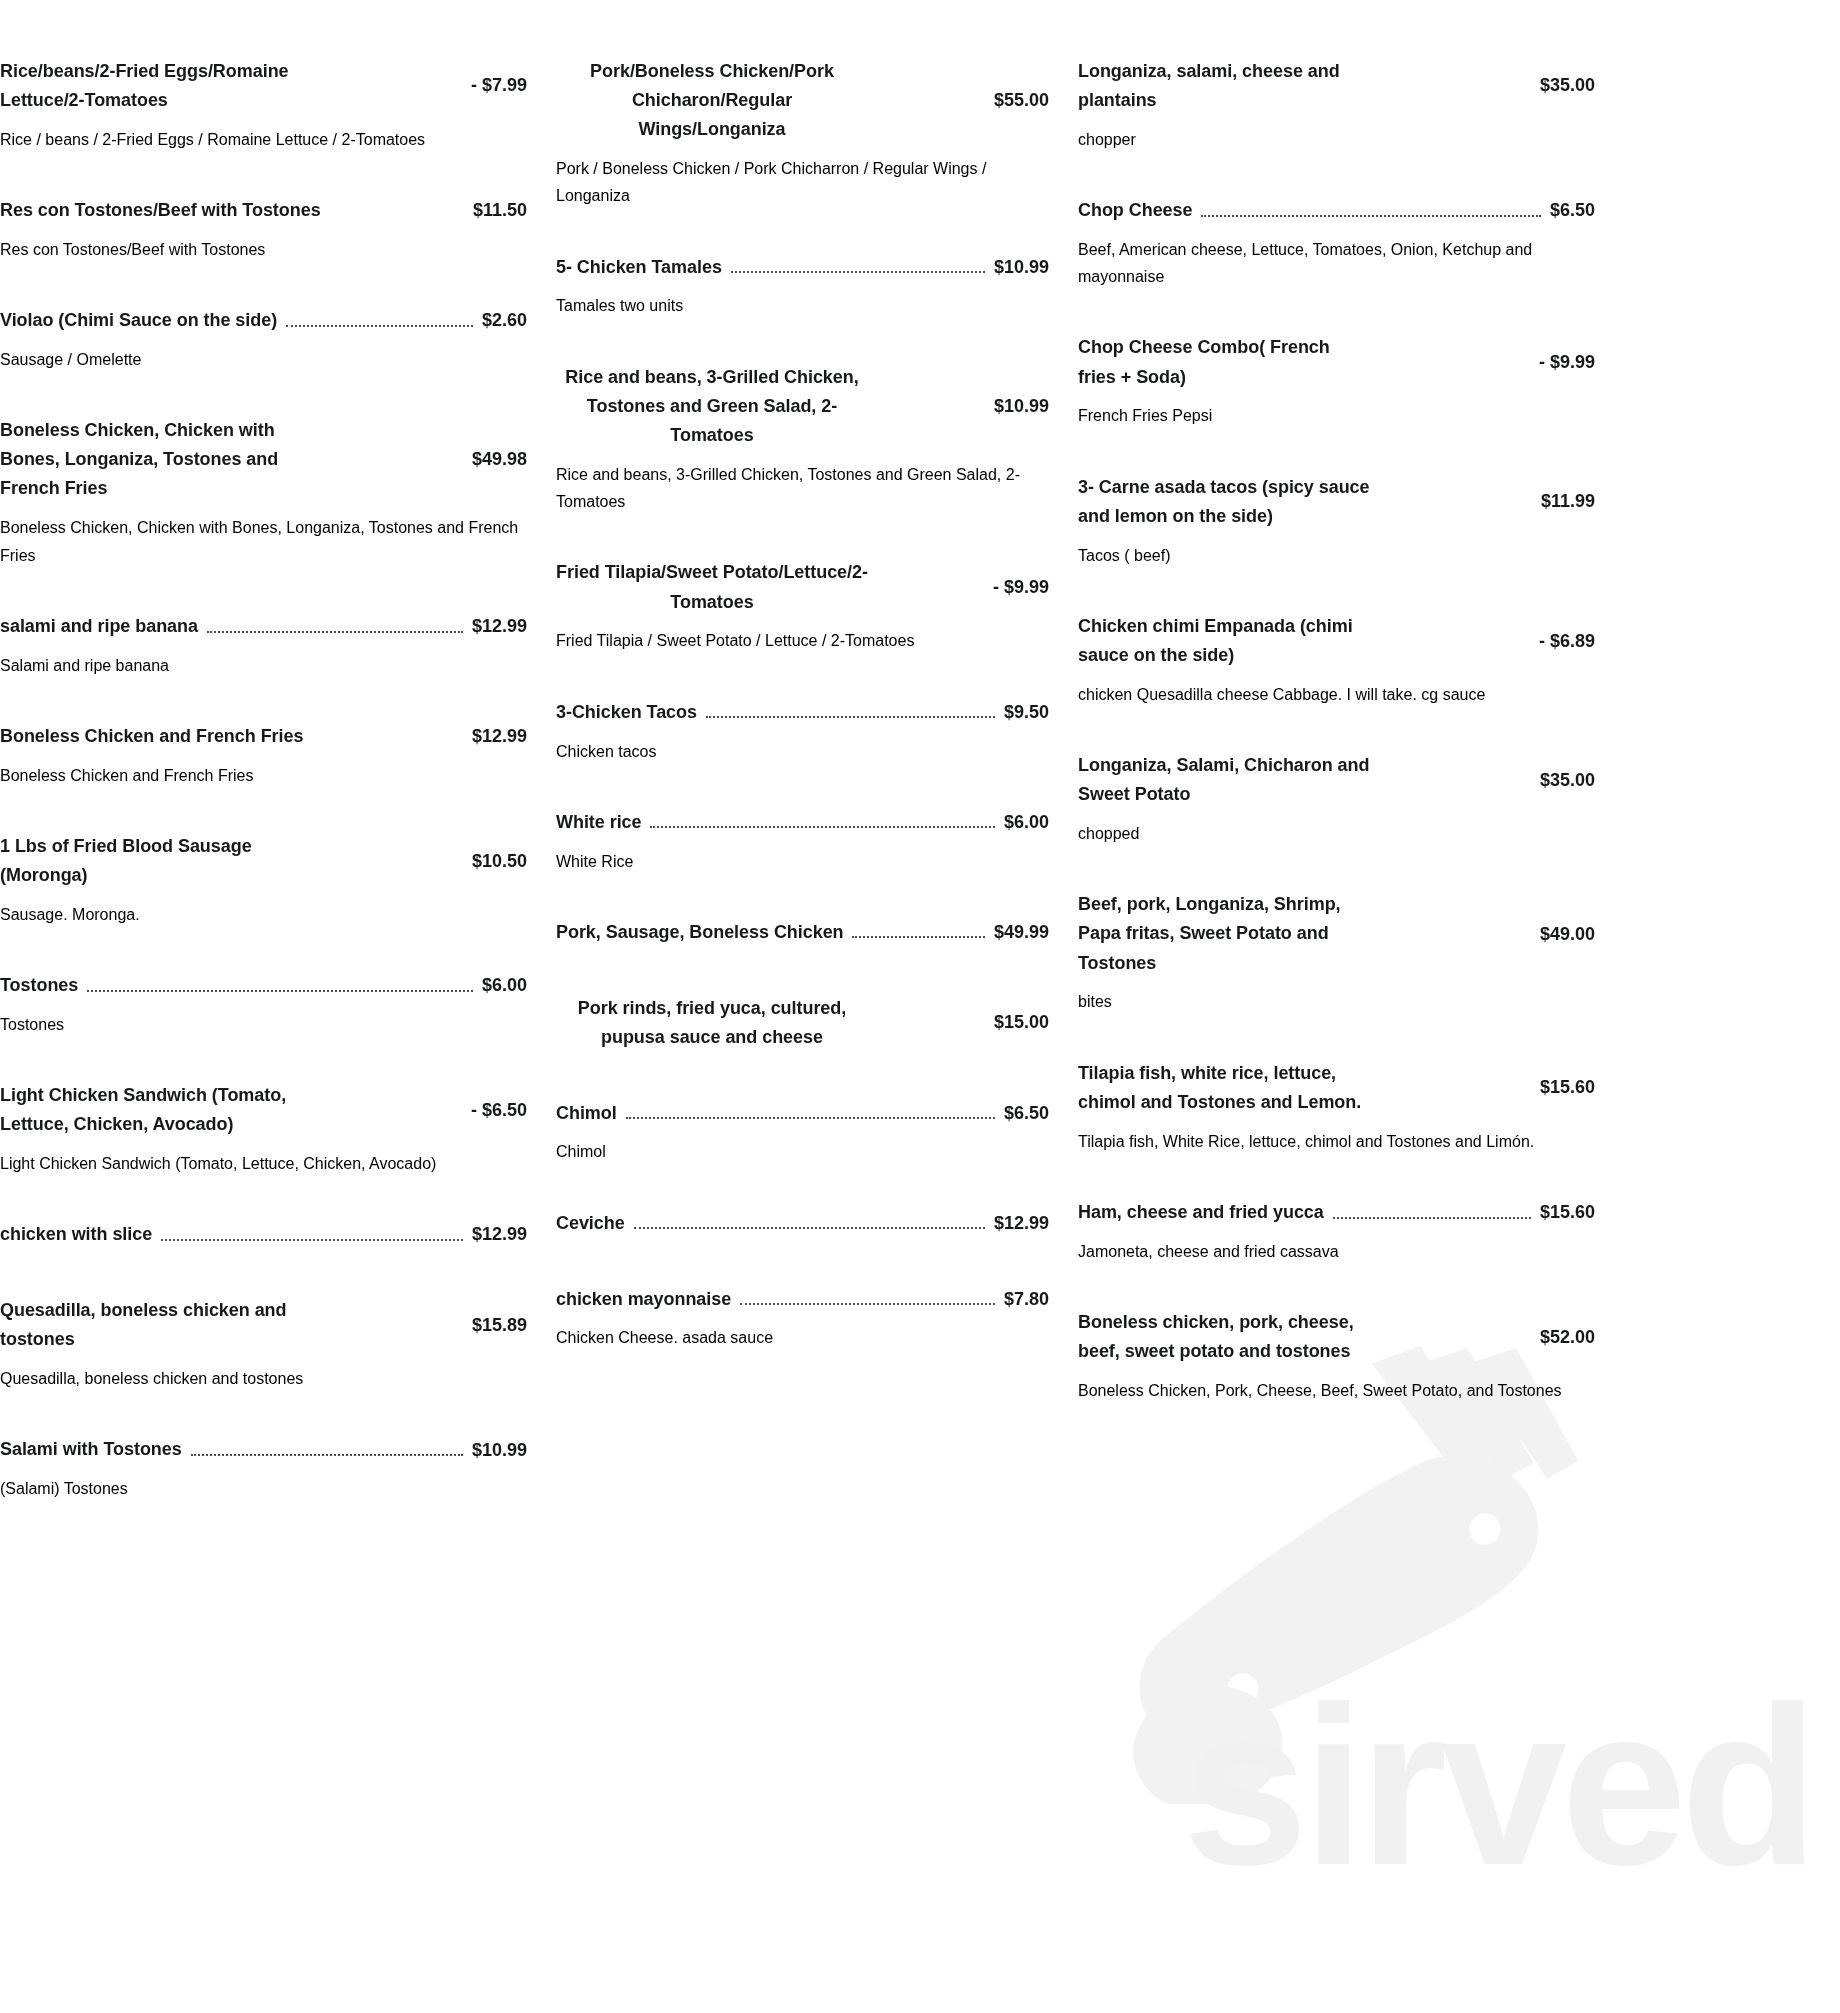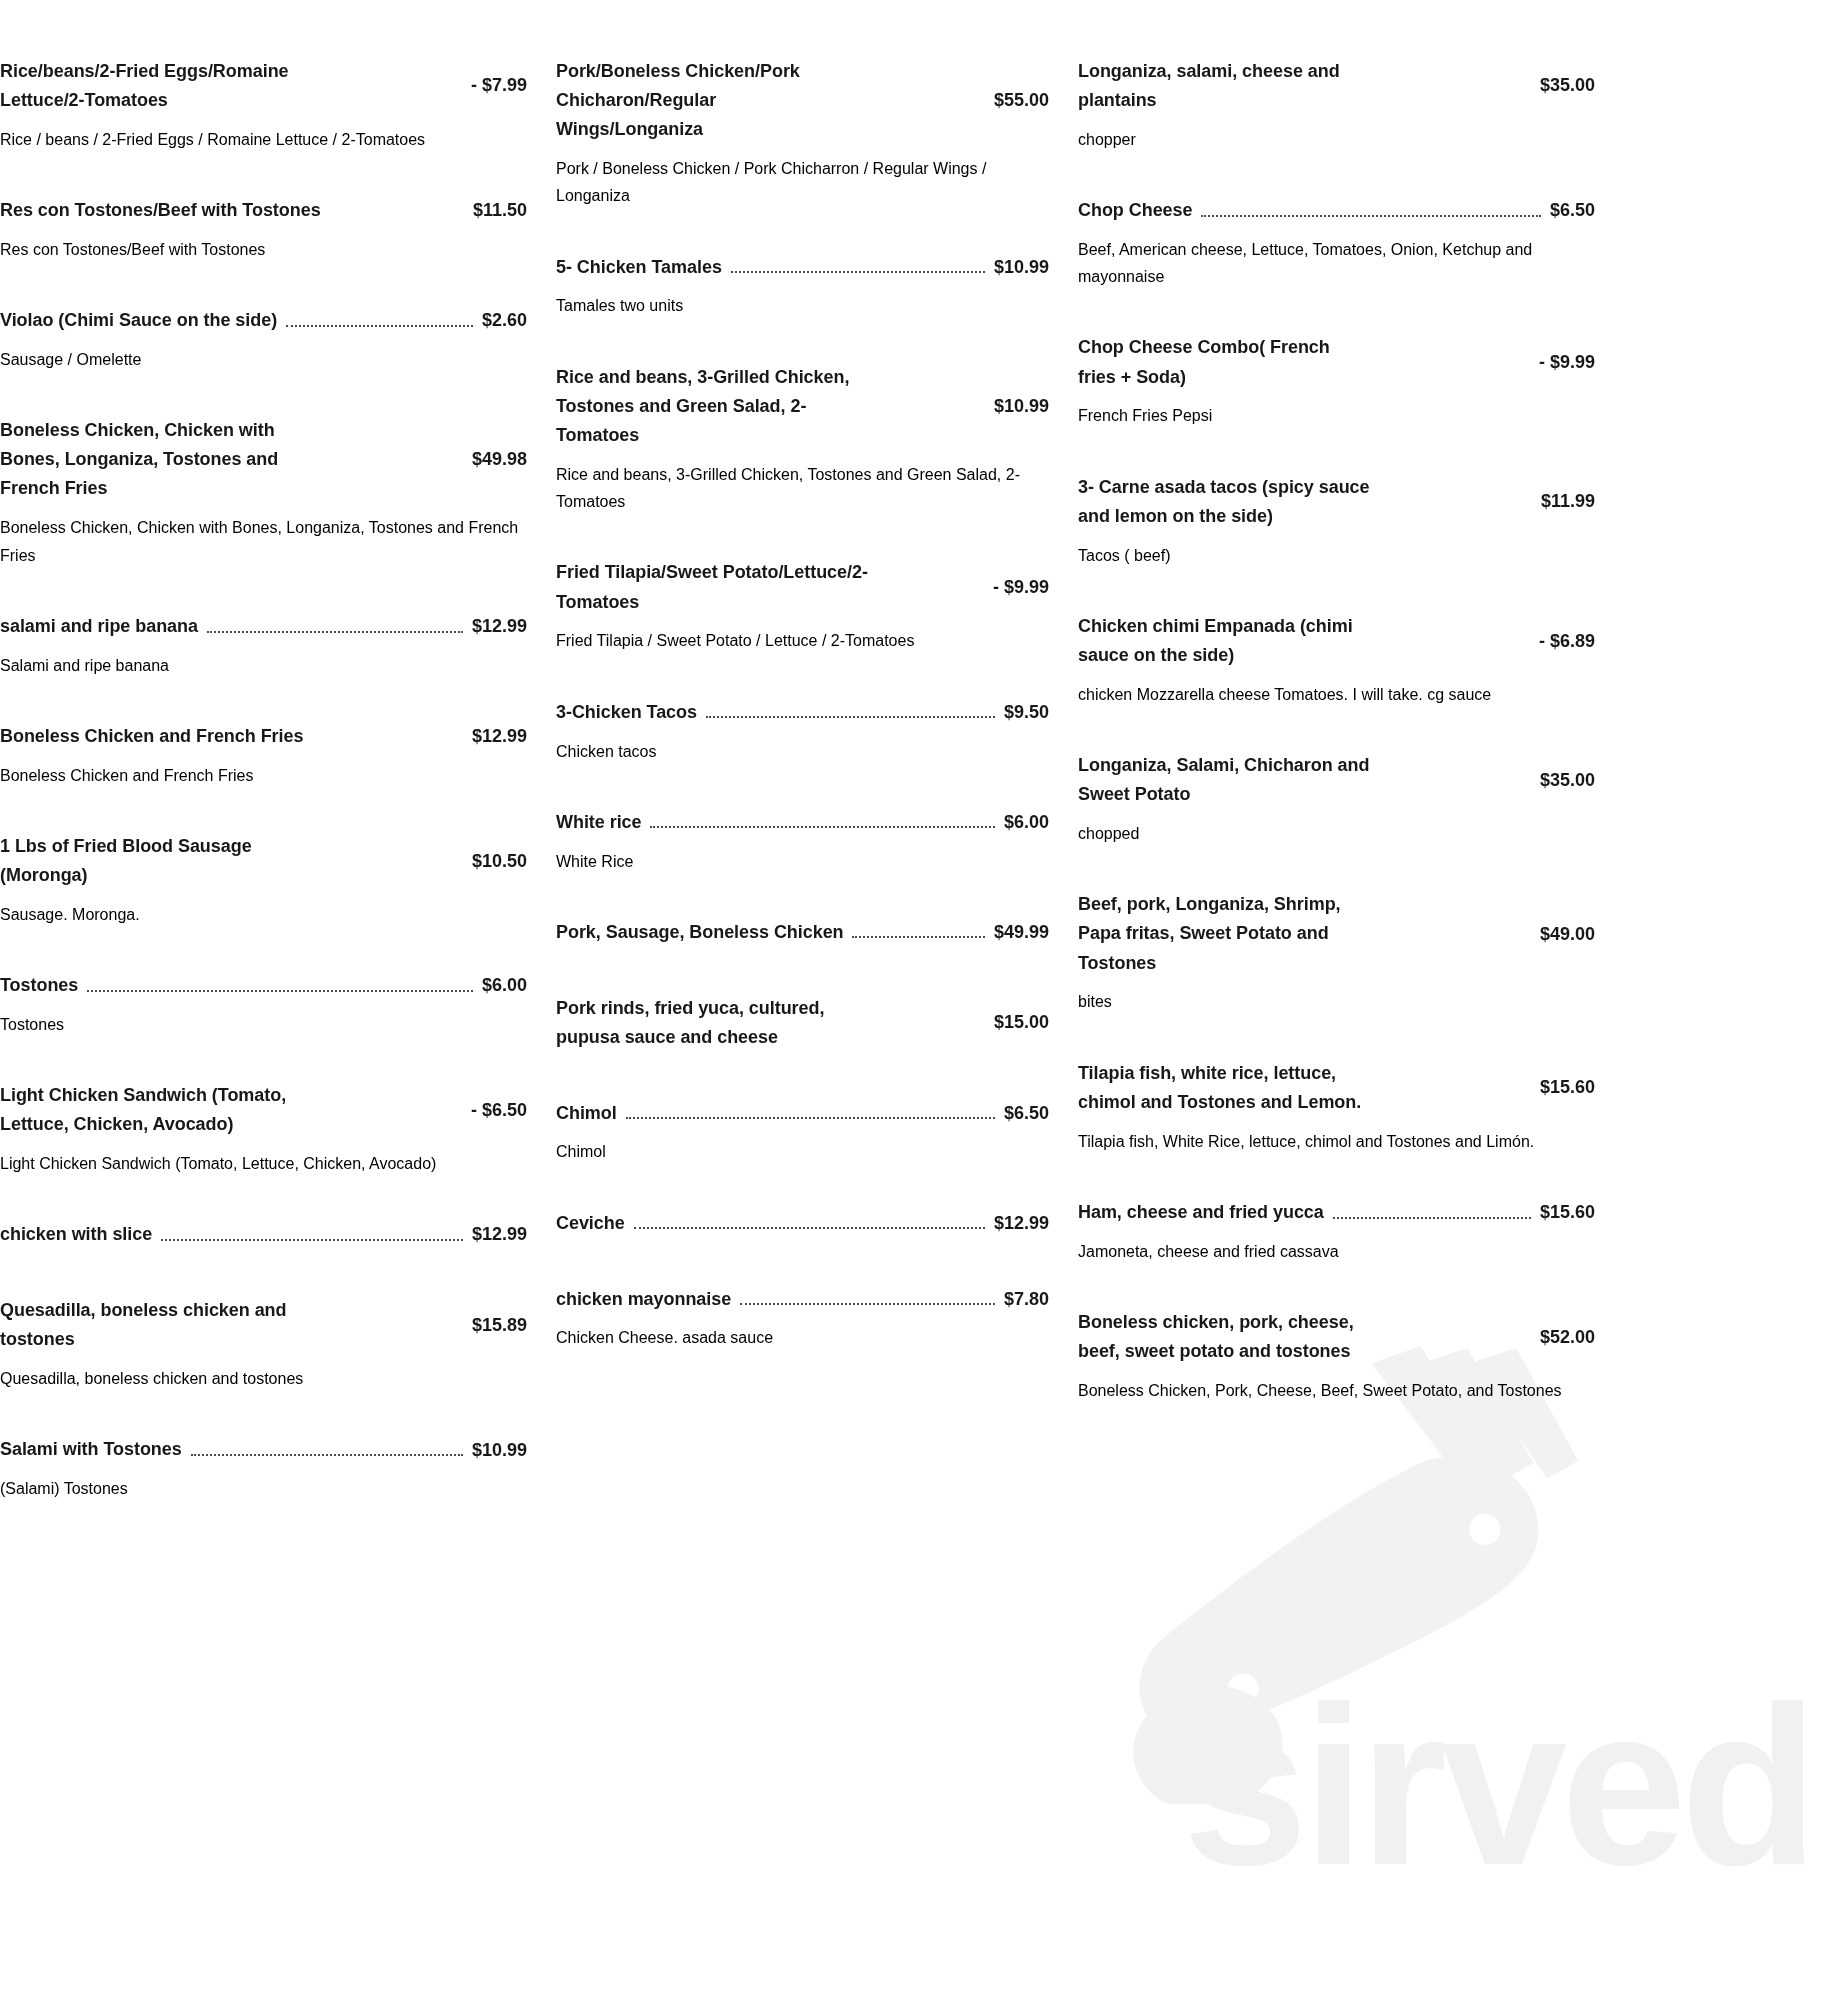--- a/index.html
+++ b/index.html
@@ -106,21 +106,21 @@
     line-height: 1.72;
     color: #000000;
     margin-top: 10.7px;
     margin-bottom: 29px;
     font-weight: 400;
   }
 
   
   .name-block { max-width: 322px; }
   .col-3 .name-block { max-width: 293px; }
-  .col-2 .name-block { max-width: 312px; }
+  .col-2 .name-block { max-width: 312px; text-align: center; }
 </style>
 </head>
 <body>
 
 <div class="watermark">
   <svg class="wm-utensils" viewBox="0 0 560 470">
     <g fill="#f2f2f2">
 
       <path d="M250 18 L300 0 L372 118 L340 136 Z"></path>
       <path d="M300 2 L348 -14 L416 104 L384 122 Z" transform="translate(0,16)"></path>
@@ -362,21 +362,21 @@
         </div>
       </div>
       <div class="item-desc">Tacos ( beef)</div>
       <div class="menu-item">
         <div class="item-main">
           <div class="item-name name-block">Chicken chimi Empanada (chimi sauce on the side)</div>
           <div class="leader" style="border-bottom: none;"></div>
           <div class="item-price">- $6.89</div>
         </div>
       </div>
-      <div class="item-desc">chicken Mozzarella cheese Tomatoes. I will take. cg sauce</div>
+      <div class="item-desc">chicken Quesadilla cheese Cabbage. I will take. cg sauce</div>
       <div class="menu-item">
         <div class="item-main">
           <div class="item-name name-block">Longaniza, Salami, Chicharon and Sweet Potato</div>
           <div class="leader" style="border-bottom: none;"></div>
           <div class="item-price">$35.00</div>
         </div>
       </div>
       <div class="item-desc">chopped</div>
       <div class="menu-item">
         <div class="item-main">

